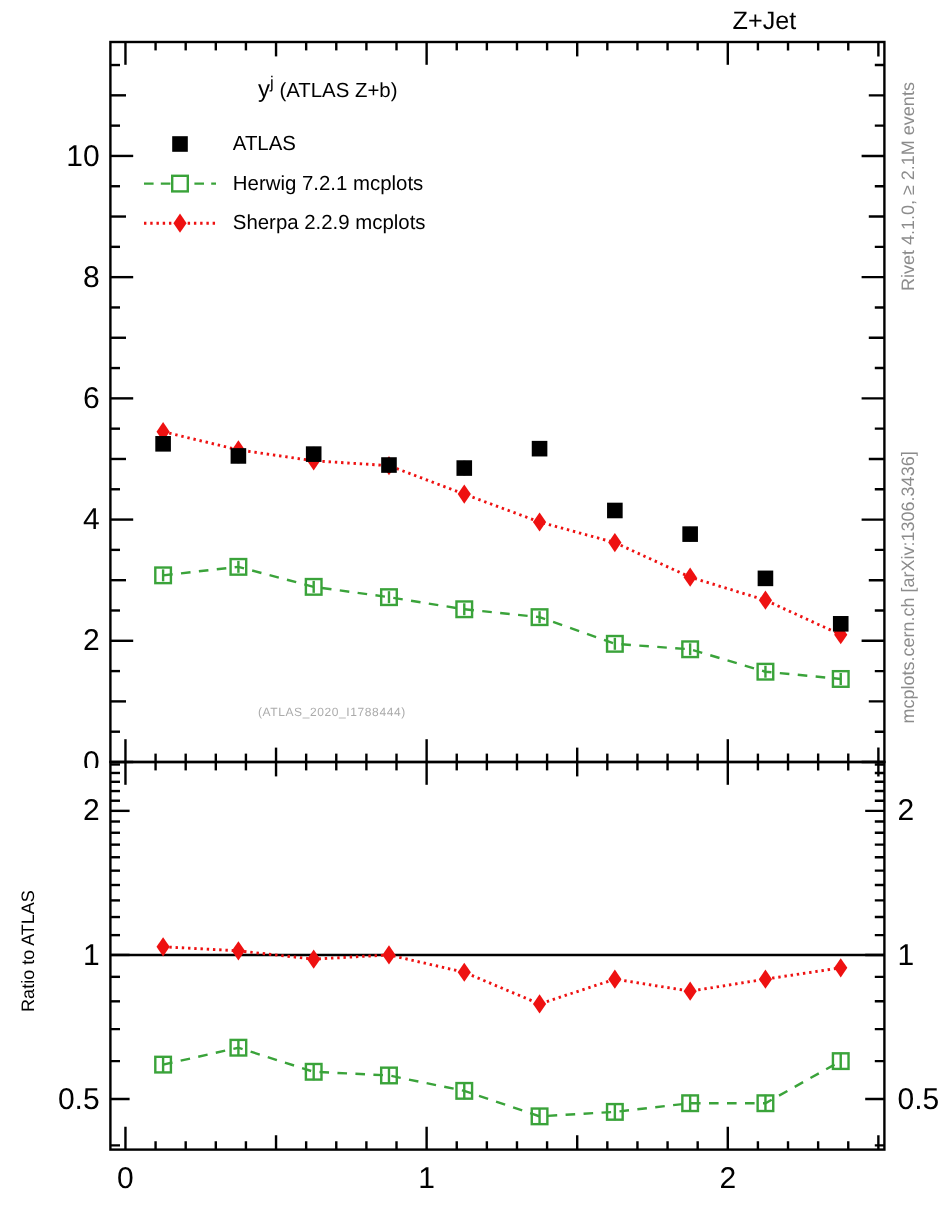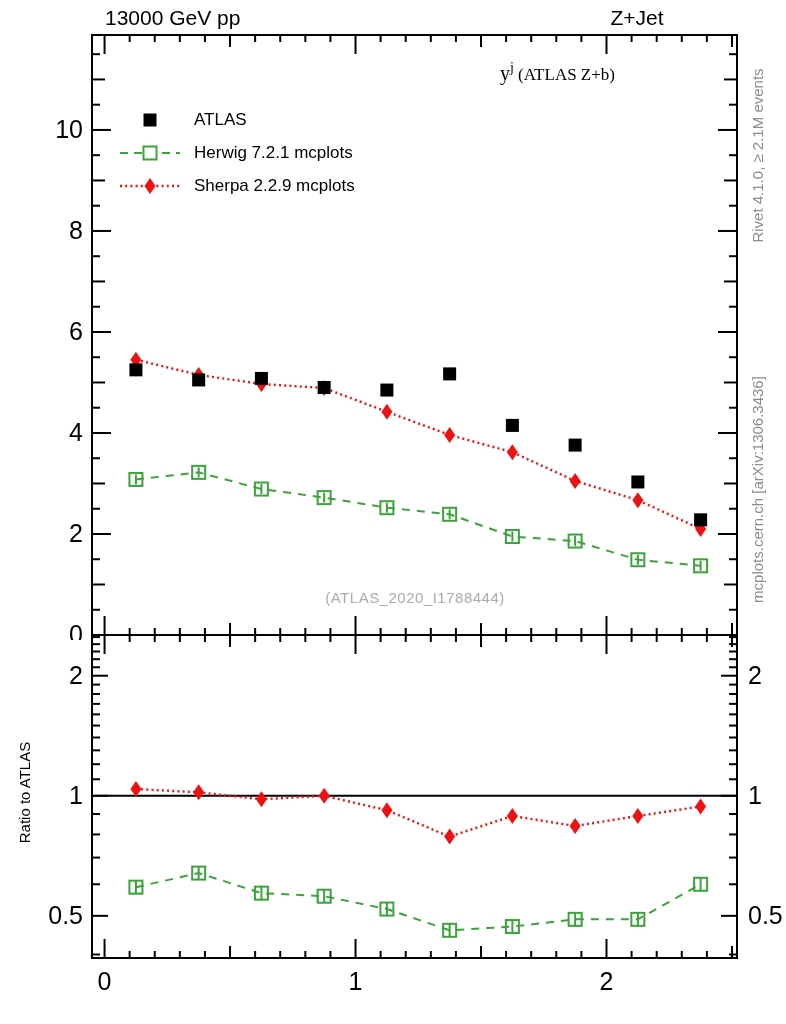--- a/index.html
+++ b/index.html
@@ -1,28 +1,28 @@
 <!DOCTYPE html>
 <html><head>
 <meta charset="utf-8">
 <style>
   html,body{margin:0;padding:0;background:#fff;}
   .canvas{position:relative;width:786px;height:1024px;background:#fff;overflow:hidden;
           font-family:"Liberation Sans",sans-serif;color:#000;}
   .hdr{position:absolute;top:6px;font-size:21px;font-weight:400;}
   .hdr-left{left:105px;}
   .hdr-right{left:537px;width:200px;text-align:center;}
-  .plot-title{position:absolute;top:60px;left:215px;width:400px;text-align:right;font-size:20px;font-family:Liberation Serif, serif;}
+  .plot-title{position:absolute;top:60px;left:215px;width:400px;text-align:left;font-size:20px;}
   .plot-title sup{font-size:14px;}
   .plot-title .rest{font-size:17px;}
   .legend{position:absolute;left:118px;top:103px;}
   .legend-row{display:flex;align-items:center;height:33px;}
   .legend-label{font-size:17px;margin-left:12px;}
-  .watermark{position:absolute;top:589px;left:215px;width:400px;text-align:center;
-             font-size:15px;color:#ababab;letter-spacing:.5px;}
+  .watermark{position:absolute;top:589px;left:215px;width:400px;
+             font-size:10px;color:#ababab;letter-spacing:.5px;}
   .vtext{position:absolute;transform:rotate(-90deg);text-align:center;font-size:15px;white-space:nowrap;}
   .note-top{left:627px;top:147px;width:260px;color:#8c8c8c;}
   .note-bottom{left:597px;top:481px;width:320px;color:#8c8c8c;}
   .ratio-ylabel{left:-46px;top:784px;width:140px;color:#000;}
   svg text{font-family:"Liberation Sans",sans-serif;fill:#000;}
   .tick-label{font-size:25px;}
   #chart{position:absolute;left:0;top:0;}
 </style>
 </head>
 <body>
@@ -368,21 +368,20 @@
         <polygon points="512.3793774319066,807.9690306969416 517.8793774319066,815.9690306969416 512.3793774319066,823.9690306969416 506.8793774319066,815.9690306969416" fill="#ee1111"></polygon>
         <line x1="575.1225680933853" y1="819.9843649503828" x2="575.1225680933853" y2="831.9843649503828" stroke="#ee1111" stroke-width="2"></line>
         <polygon points="575.1225680933853,817.9843649503828 580.6225680933853,825.9843649503828 575.1225680933853,833.9843649503828 569.6225680933853,825.9843649503828" fill="#ee1111"></polygon>
         <line x1="637.8657587548638" y1="809.9690306969416" x2="637.8657587548638" y2="821.9690306969416" stroke="#ee1111" stroke-width="2"></line>
         <polygon points="637.8657587548638,807.9690306969416 643.3657587548638,815.9690306969416 637.8657587548638,823.9690306969416 632.3657587548638,815.9690306969416" fill="#ee1111"></polygon>
         <line x1="700.6089494163424" y1="800.501262899395" x2="700.6089494163424" y2="812.501262899395" stroke="#ee1111" stroke-width="2"></line>
         <polygon points="700.6089494163424,798.501262899395 706.1089494163424,806.501262899395 700.6089494163424,814.501262899395 695.1089494163424,806.501262899395" fill="#ee1111"></polygon>
       </g>
     </svg>
 
-  <div class="hdr hdr-left">13000 GeV pp</div>
   <div class="hdr hdr-right">Z+Jet</div>
 
   <div class="plot-title"><span>y</span><sup>j</sup><span class="rest"> (ATLAS Z+b)</span></div>
 
   <div class="legend">
     <div class="legend-row">
       <svg width="64" height="22">
         <rect x="25.5" y="4.5" width="13" height="13" fill="#000000"></rect>
       </svg>
       <span class="legend-label">ATLAS</span>

